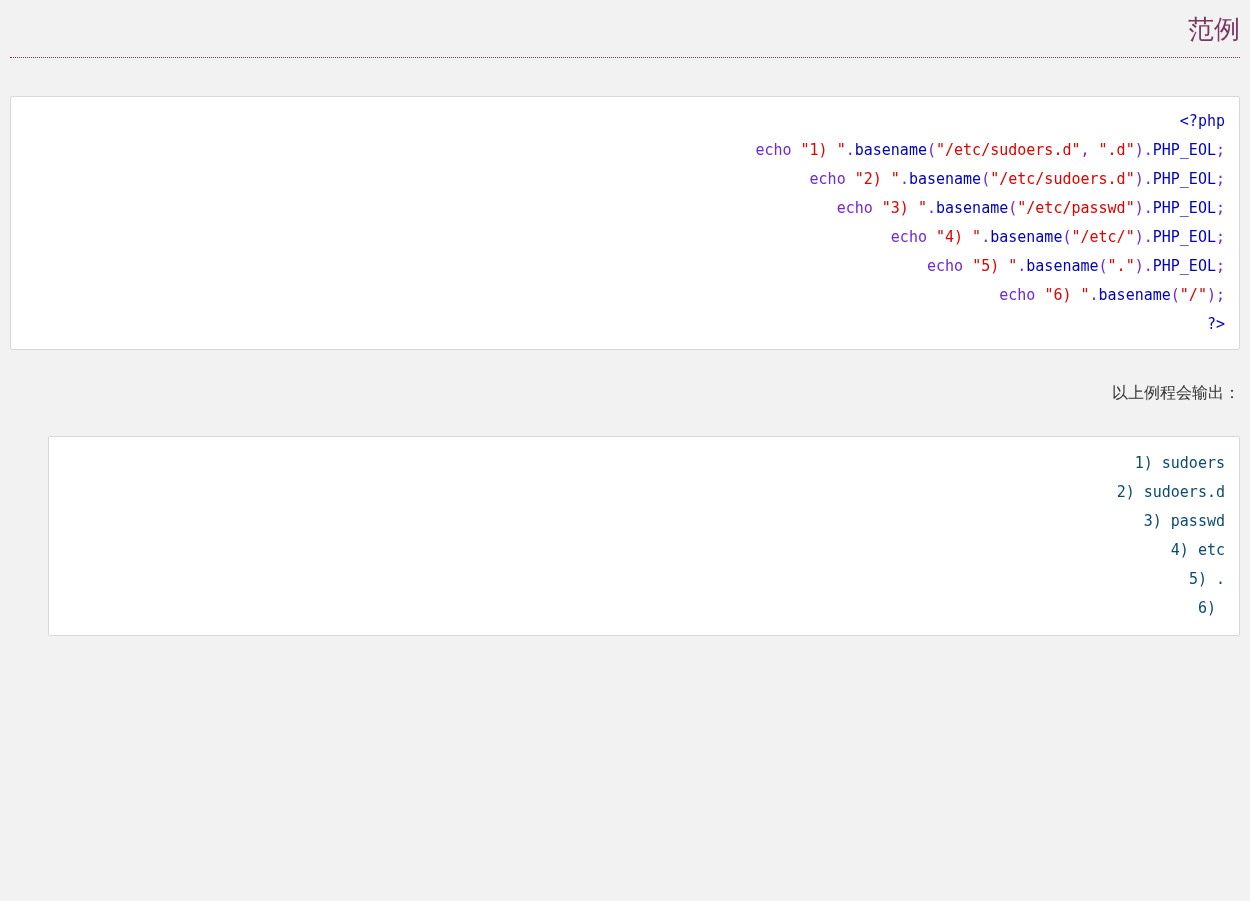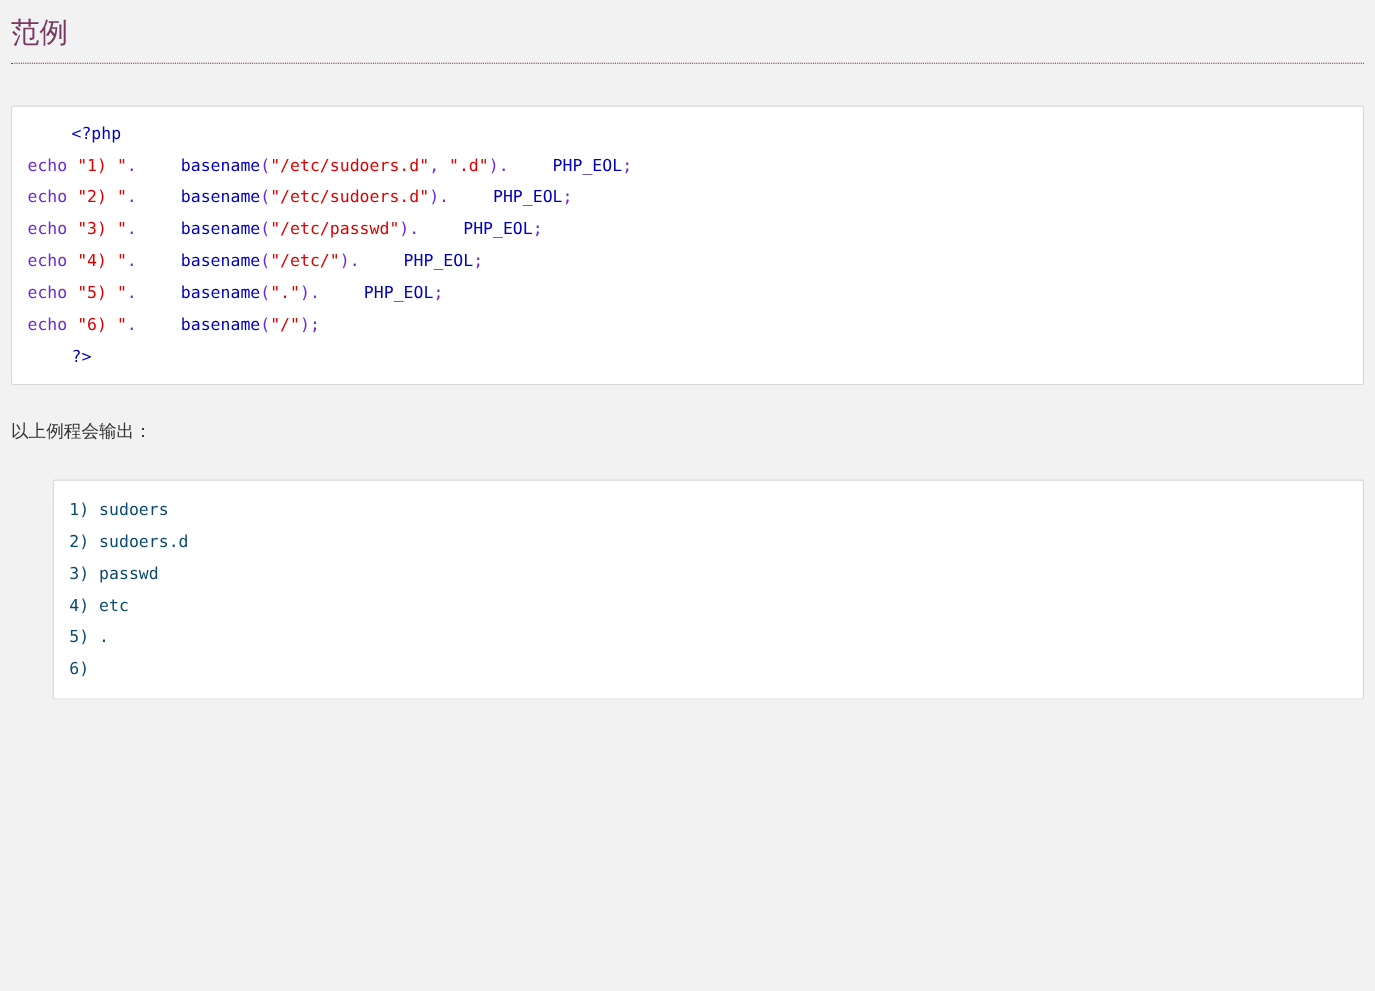--- a/index.html
+++ b/index.html
@@ -7,20 +7,21 @@
     padding: 0;
     background: #f2f2f2;
     color: #333333;
     font-family: "Liberation Sans", "DejaVu Sans", sans-serif;
   }
   .page {
     width: 1250px;
     box-sizing: border-box;
     padding: 0 10px;
     overflow: hidden;
+    text-align: right;
   }
   h3.section-heading {
     font-size: 26px;
     font-weight: 400;
     color: #793862;
     margin: 0;
     padding: 16px 0 15px 0;
     border-bottom: 1px dotted #793862;
     line-height: 1;
   }
@@ -47,21 +48,21 @@
   }
   .outputblock {
     margin-top: 33px;
     padding: 12px 14px;
     color: #0c4a6e;
     margin-left: 38px;
   }
   .code-line, .out-line {
     white-space: pre;
   }
-  .tok-d { color: #0000BB; margin-left: 40px; }
+  .tok-d { color: #0000BB; }
   .tok-k { color: #6d28d9; }
   .tok-s { color: #DD0000; }
   p.output-intro {
     margin: 33px 0 4px 0;
     font-size: 16px;
     line-height: 20px;
   }
   ul.seealso-list {
     margin: 37px 0 0 0;
     padding: 0 0 0 30px;

